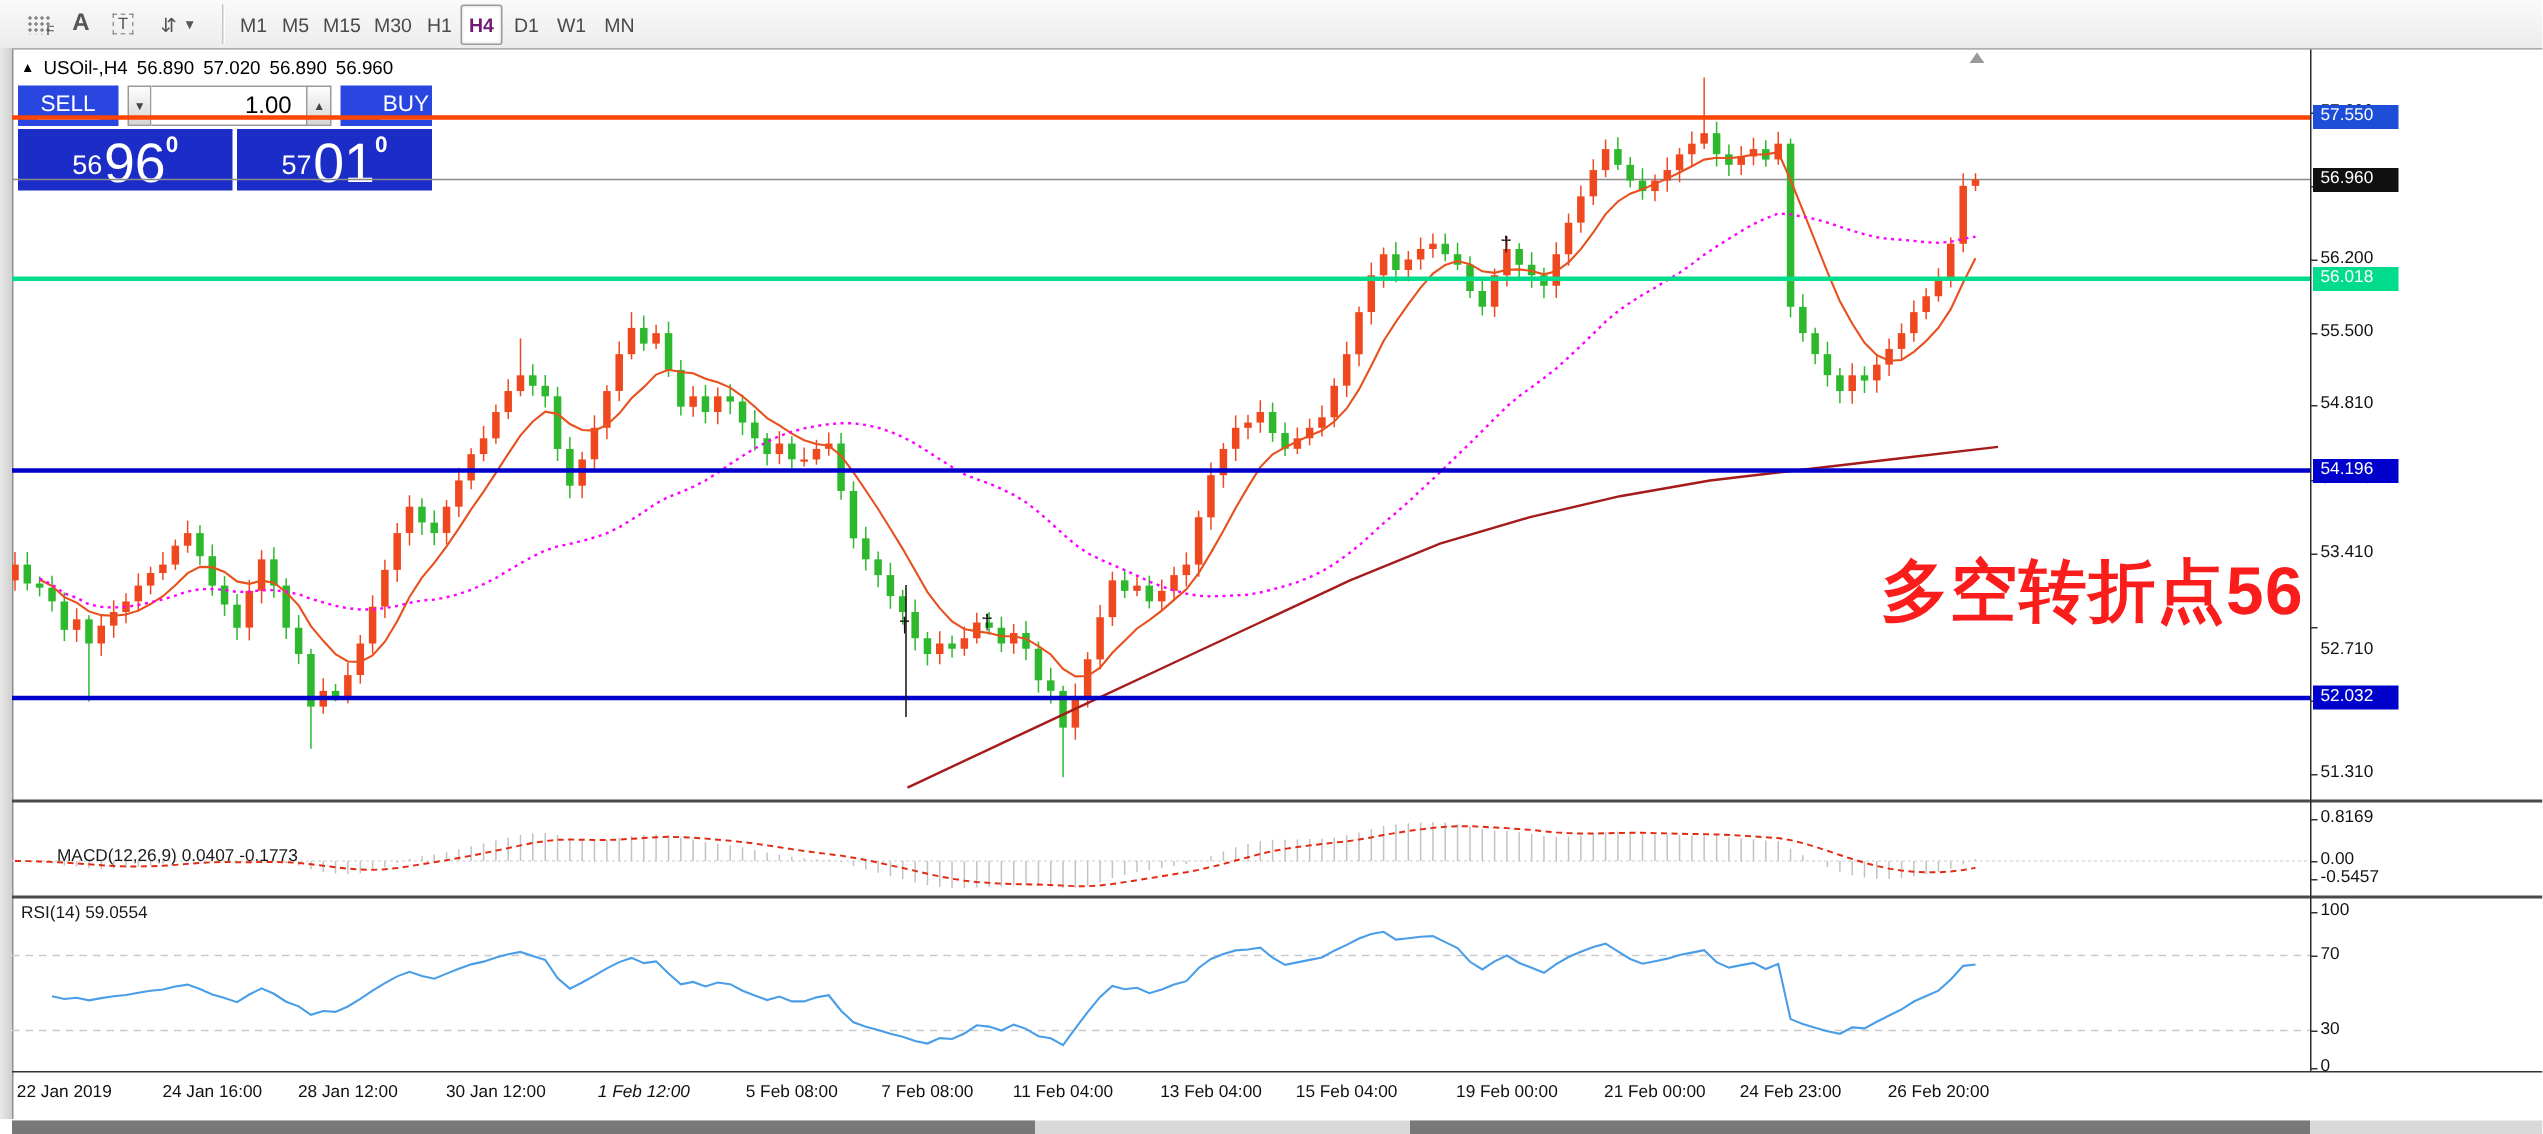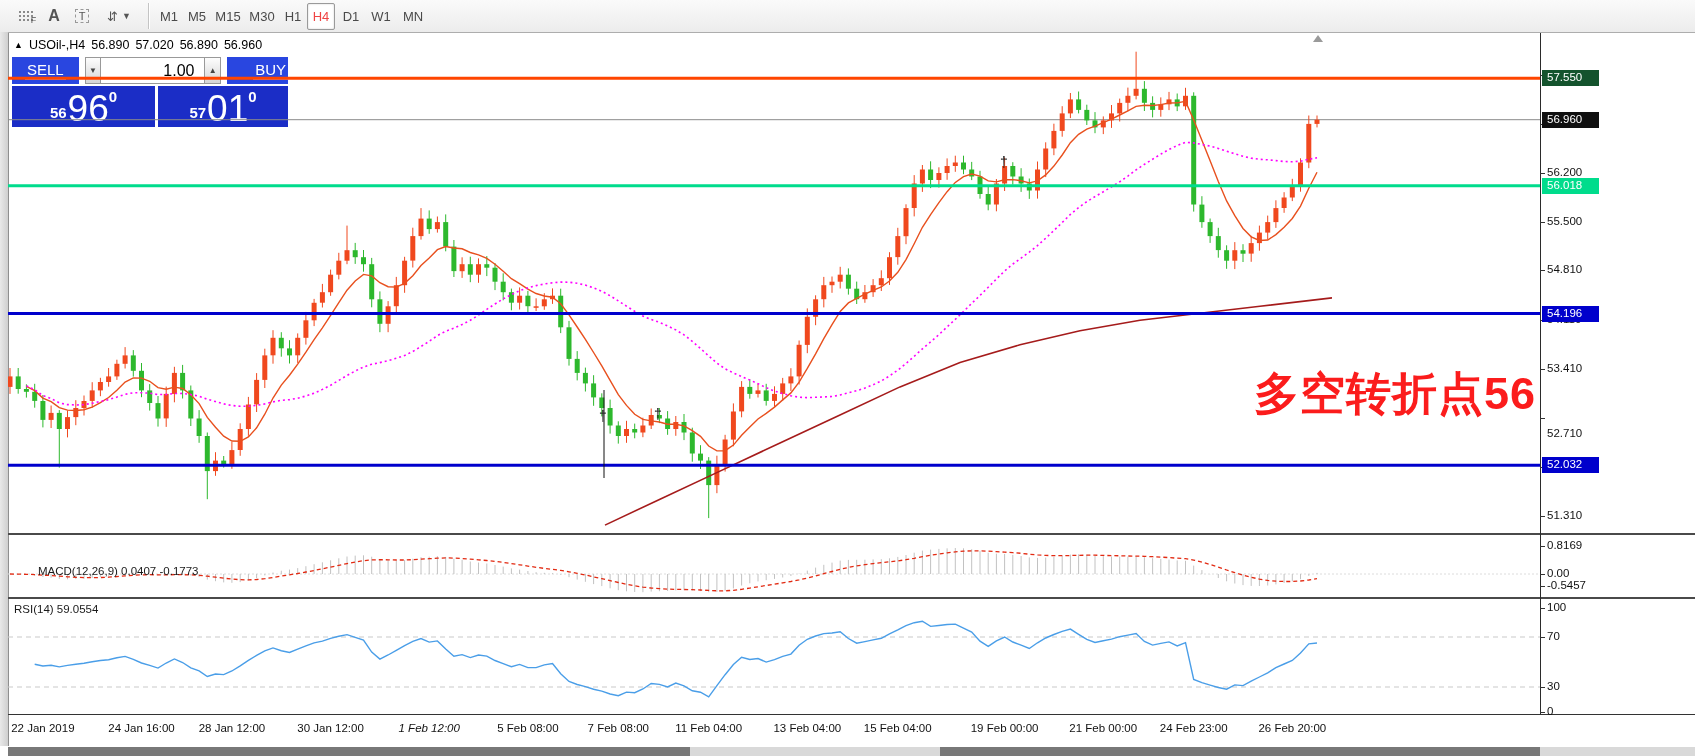--- a/index.html
+++ b/index.html
@@ -6,21 +6,21 @@
     font-family:"Liberation Sans",sans-serif;background:#fff;position:relative;}
   .abs{position:absolute;}
   
   #toolbar{left:0;top:0;width:1695px;height:32px;background:linear-gradient(#fafafa,#ececec);
     border-bottom:1px solid #bdbdbd;}
   .tbicon{position:absolute;top:4px;height:24px;color:#555;display:flex;align-items:center;justify-content:center;}
   .dotgrid{width:16px;height:13px;background-image:radial-gradient(#8a8a8a 1px,transparent 1.2px);background-size:4px 4px;}
   .tbsep{position:absolute;left:148px;top:3px;width:1px;height:26px;background:#c4c4c4;border-right:1px solid #fff;}
   .tfbtn{position:absolute;top:3px;height:25px;line-height:25px;text-align:center;color:#4a4a4a;
     font-size:13px;cursor:default;border:1px solid transparent;border-radius:2px;}
-  .tfbtn.active{background:#fff;border:1px solid #9a9a9a;box-shadow:inset 0 0 2px #ccc;color:#ef4444;}
+  .tfbtn.active{background:#fff;border:1px solid #9a9a9a;box-shadow:inset 0 0 2px #ccc;color:#701a75;font-weight:bold;}
   
   #leftframe{left:0;top:32px;width:8px;height:714px;background:linear-gradient(90deg,#e9e9e9,#cfcfcf);border-right:1px solid #8f8f8f;}
   #charttop{left:8px;top:32px;width:1687px;height:1px;background:#adadad;}
   #axisline{left:1540px;top:33px;width:1px;height:681px;background:#2b2b2b;}
   .hsep1{left:8px;top:533px;width:1687px;height:2px;background:#4a4a4a;}
   .hsep2{left:8px;top:597px;width:1687px;height:2px;background:#4a4a4a;}
   .hsep3{left:8px;top:714px;width:1687px;height:1px;background:#333;}
   
   #title{left:14px;top:37px;height:16px;font-size:12.5px;color:#000;display:flex;align-items:center;gap:6px;}
   #title .tri{font-size:9px;}
@@ -32,21 +32,21 @@
   #sellbtn{width:68px;margin-right:6px;}
   #buybtn{width:62px;margin-left:6px;justify-content:flex-end;}
   .spin{width:17px;background:linear-gradient(#fdfdfd,#d6d6d6);border:1px solid #999;box-sizing:border-box;
     font-size:8px;color:#444;display:flex;align-items:center;justify-content:center;}
   #volinput{width:103px;height:27px;border:1px solid #999;border-left:none;border-right:none;box-sizing:border-box;
     font-size:16px;text-align:right;padding-right:10px;font-family:"Liberation Sans",sans-serif;}
   #trow2{display:flex;margin-top:2px;height:41px;}
   .pricebox{background:#1b2dc6;color:#fff;display:flex;align-items:flex-end;justify-content:center;padding-bottom:3px;}
   #sellprice{width:143px;margin-right:3px;}
   #buyprice{width:130px;}
-  .psmall{font-size:15px;font-weight:bold;margin:0 1px 3px 0;}
+  .psmall{font-size:18px;font-weight:normal;margin:0 1px 3px 0;}
   .pbig{font-size:37px;line-height:30px;}
   .psup{font-size:15px;font-weight:bold;align-self:flex-start;margin-top:2px;}
   
   #mainsvg{left:8px;top:33px;}
   #macdsvg{left:8px;top:537px;}
   #rsisvg{left:8px;top:599px;}
   .paneltag{font-size:11.5px;color:#1a1a1a;}
   #macdlabel{left:38px;top:541px;margin-top:24px;}
   #rsilabel{left:14px;top:603px;}
   
@@ -662,21 +662,21 @@
     <div class="tick" style="top: 312.595px;">54.110</div>
     <div class="tickdash" style="top: 319.595px;"></div>
     <div class="tick" style="top: 361.693px;">53.410</div>
     <div class="tickdash" style="top: 368.693px;"></div>
     <div class="tick" style="top: 427px;">52.710</div>
     <div class="tickdash" style="top: 417.792px;"></div>
     <div class="tick" style="top: 459.891px;">52.010</div>
     <div class="tickdash" style="top: 466.891px;"></div>
     <div class="tick" style="top: 508.989px;">51.310</div>
     <div class="tickdash" style="top: 515.989px;"></div>
-    <div class="badge" style="top: 70.3097px; background: #14532d;">57.550</div>
+    <div class="badge" style="top: 70.3097px; background: #1d4ed8;">57.550</div>
     <div class="badge" style="top: 111.693px; background: rgb(16, 16, 16);">56.960</div>
     <div class="badge" style="top: 177.766px; background: rgb(0, 220, 140);">56.018</div>
     <div class="badge" style="top: 305.563px; background: rgb(0, 0, 204);">54.196</div>
     <div class="badge" style="top: 457.348px; background: rgb(0, 0, 204);">52.032</div>
     <div class="tick" style="top: 539px;">0.8169</div>
     <div class="tickdash" style="top: 546px;"></div>
     <div class="tick" style="top: 567px;">0.00</div>
     <div class="tickdash" style="top: 574px;"></div>
     <div class="tick" style="top: 579px;">-0.5457</div>
     <div class="tickdash" style="top: 586px;"></div>

